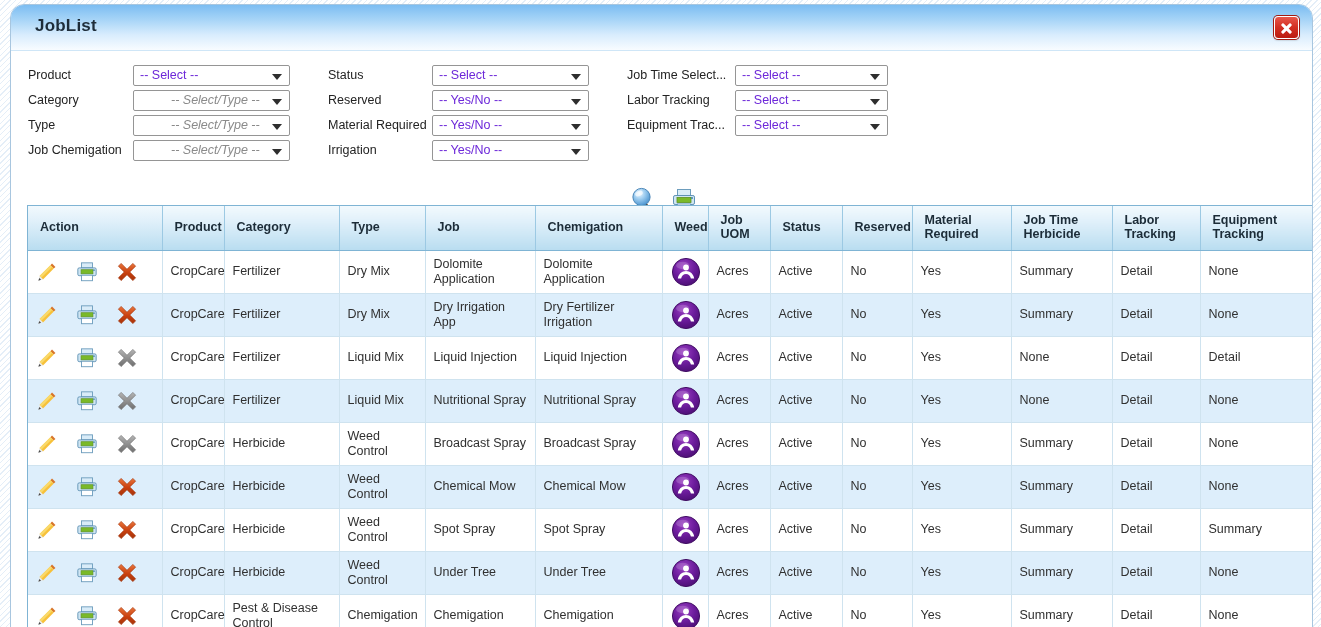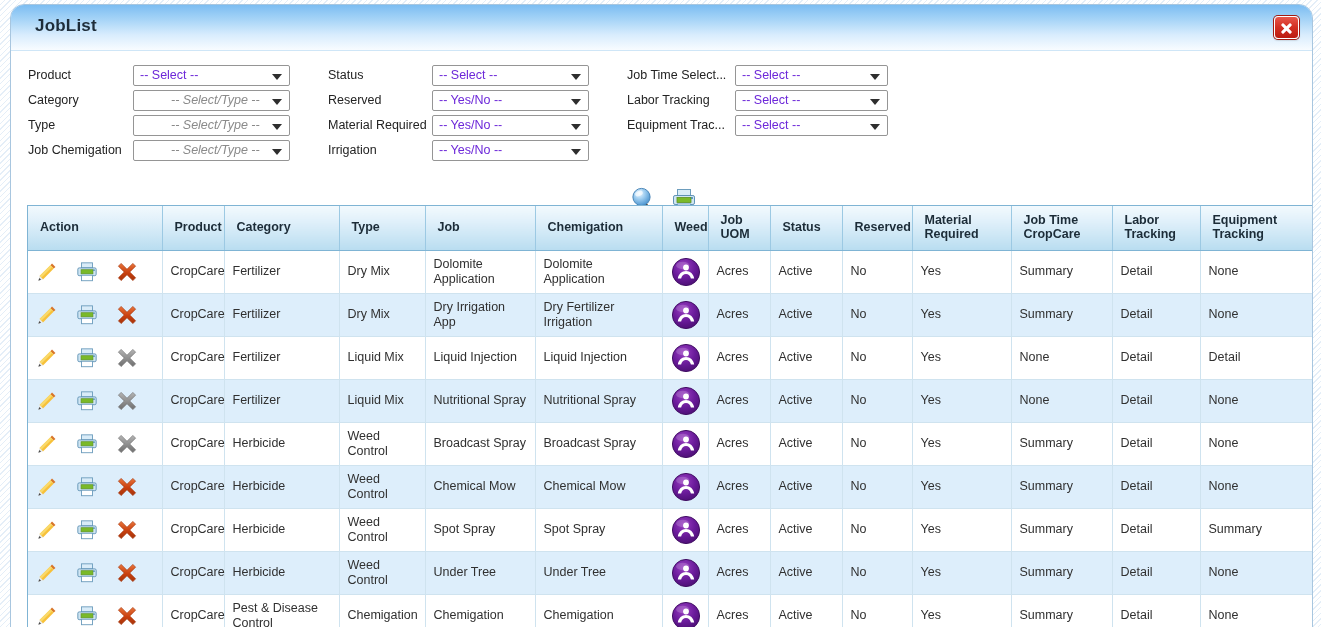--- a/index.html
+++ b/index.html
@@ -363,21 +363,21 @@
           <th>Product</th>
           <th>Category</th>
           <th>Type</th>
           <th>Job</th>
           <th>Chemigation</th>
           <th>Weed</th>
           <th>Job UOM</th>
           <th>Status</th>
           <th>Reserved</th>
           <th>Material Required</th>
-          <th>Job Time CropCare</th>
+          <th>Job Time Herbicide</th>
           <th>Labor Tracking</th>
           <th>Equipment Tracking</th>
         </tr>
       </thead>
       <tbody id="grid-body">
           <tr class="norm">
             <td class="action-cell">
               <div class="act-icons">
                 <svg width="22" height="22" viewBox="0 0 24 24">
     <path d="M17.5 2.8 L21.2 6.5 L19.4 8.3 L15.7 4.6 Z" fill="#d8752a"></path>

